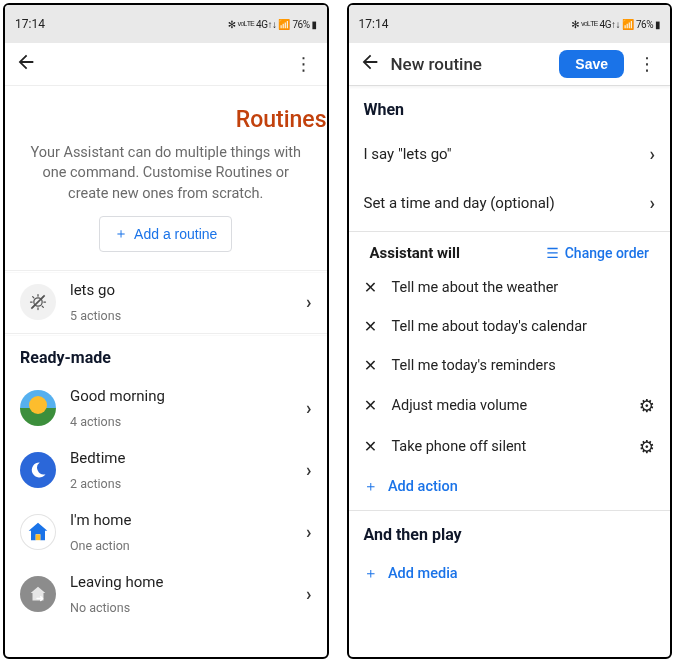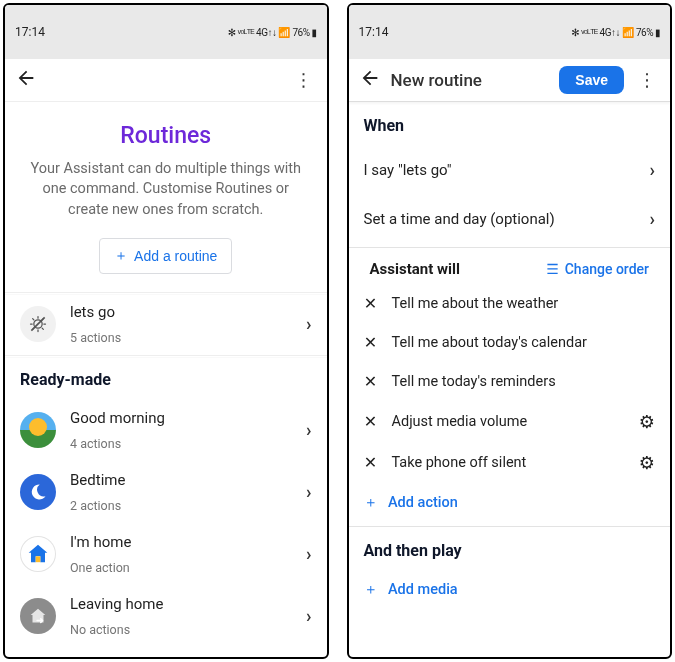--- a/index.html
+++ b/index.html
@@ -23,21 +23,21 @@
     overflow: hidden;
     background: #fff;
     box-sizing: border-box;
   }
   .status-bar {
     height: 22px;
     background: #e9e9e9;
     display: flex;
     align-items: center;
     justify-content: space-between;
-    padding: 16px 10px;
+    padding: 8px 10px;
     font-size: 12px;
     color: #222;
   }
   .status-right { display:flex; align-items:center; gap:4px; font-size:10px; letter-spacing:-0.5px;}
   .topbar {
     height: 42px;
     display: flex;
     align-items: center;
     padding: 0 10px;
     gap: 10px;
@@ -53,33 +53,33 @@
     background: #1a73e8;
     color: #fff;
     border: none;
     border-radius: 8px;
     font-size: 14px;
     padding: 6px 16px;
     font-weight: 700;
   }
   .kebab { font-size:18px; line-height:1; padding:0 4px; color:#333;}
   .page-title {
-    text-align: center;
+    text-align: right;
     font-size: 23px;
     font-weight: 500;
-    color: #6d28d9;
-    margin: 20px 8px 10px;
+    color: #c2410c;
+    margin: 20px 0 10px;
   }
   .page-desc {
     text-align: center;
     font-size: 14.5px;
     color: #6b6b6b;
     padding: 0 18px;
     line-height: 1.4;
-    margin-bottom: 18px;
+    margin-bottom: 12px;
   }
   .add-routine-btn {
     display: flex;
     align-items: center;
     gap: 6px;
     margin: 0 auto 18px;
     border: 1px solid #dadce0;
     border-radius: 4px;
     background: #fff;
     color: #1a73e8;

